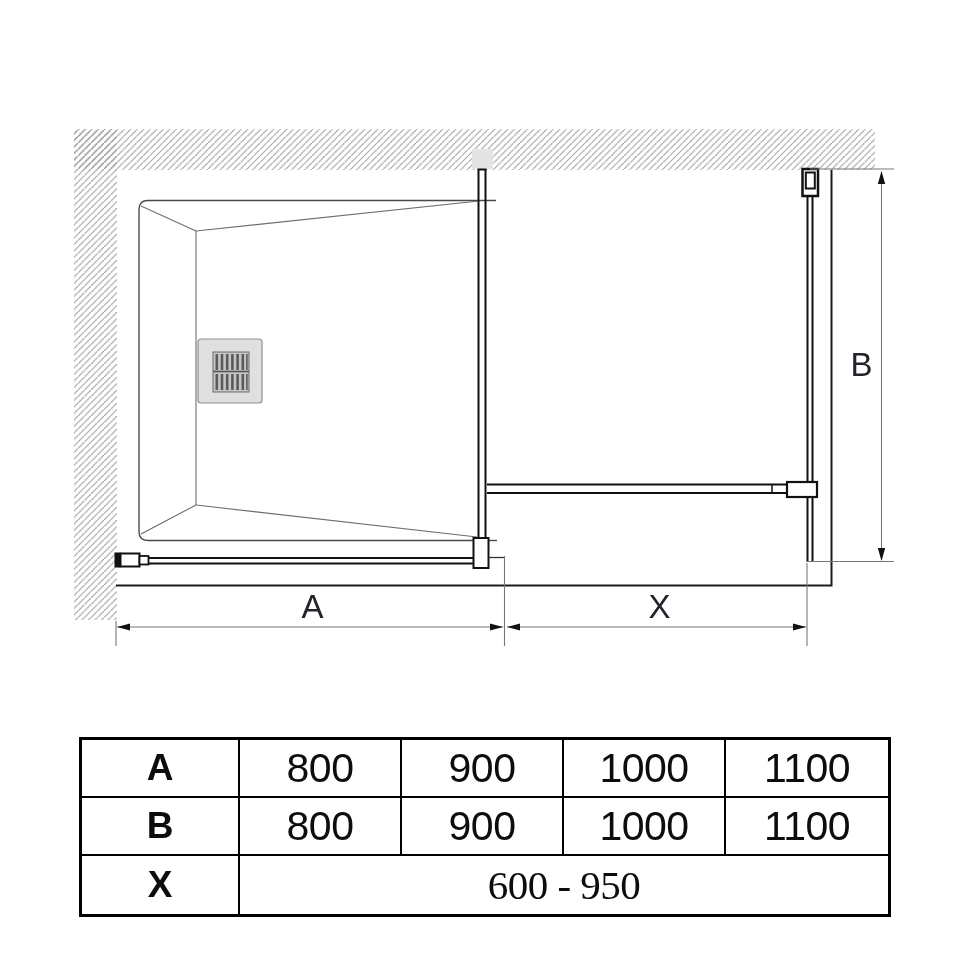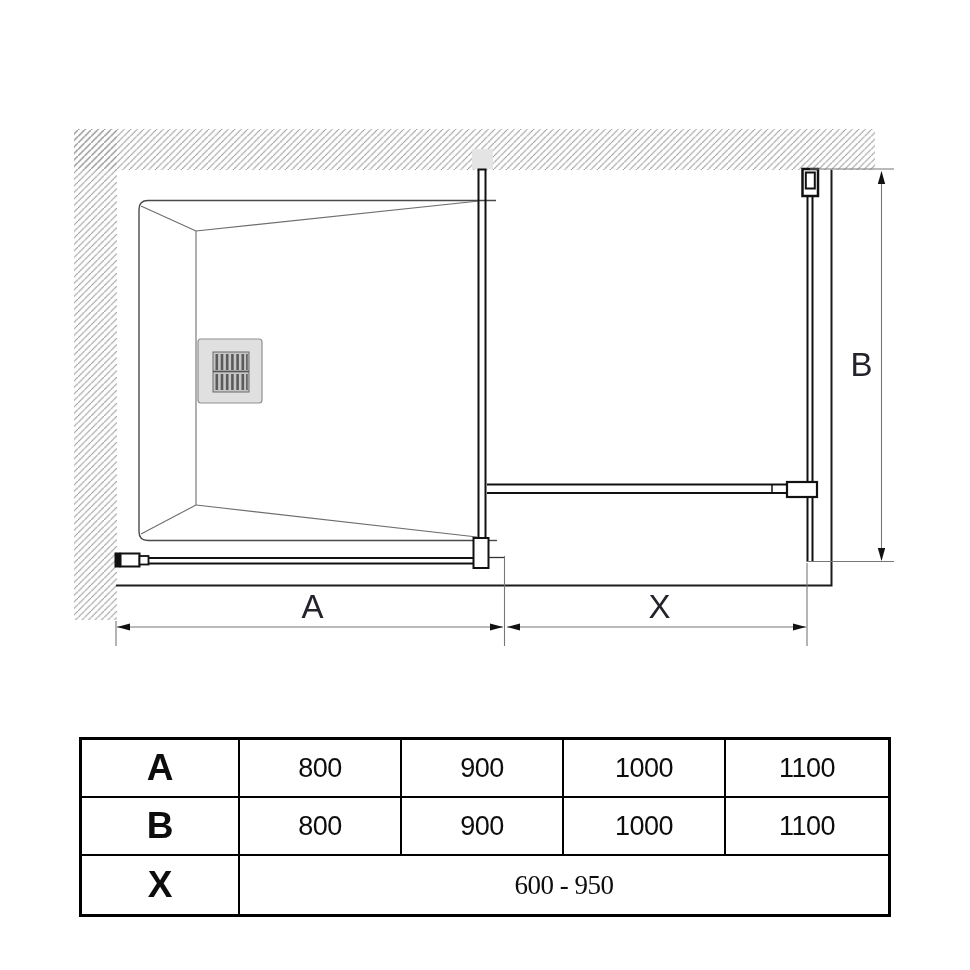--- a/index.html
+++ b/index.html
@@ -6,21 +6,21 @@
   body{width:970px;height:970px;position:relative;font-family:"Liberation Sans",sans-serif;overflow:hidden;}
   .drawing{position:absolute;left:0;top:0;}
   svg text{font-family:"Liberation Sans",sans-serif;}
   .dim-label{font-size:33px;fill:#23232b;letter-spacing:1px;}
   
   .dim-table{position:absolute;left:79px;top:737px;width:812px;height:180px;
     border:3px solid #000;box-sizing:border-box;background:#fff;
     display:grid;grid-template-columns:158px 1fr 1fr 1fr 1fr;grid-template-rows:1fr 1fr 1fr;}
   .cell{border-right:2px solid #000;border-bottom:2px solid #000;
     display:flex;align-items:center;justify-content:center;
-    font-size:27px;color:#0d0d0d;letter-spacing:-0.5px;}
+    font-size:41px;color:#0d0d0d;letter-spacing:-0.5px;}
   .cell.col-last{border-right:none;text-align:right;}
   .cell.row-last{border-bottom:none;}
   .cell.label{font-weight:bold;font-size:37px;letter-spacing:0;}
   .cell.span4{grid-column:2/6;font-family:Liberation Serif, serif;}
 </style>
 </head>
 <body>
 
 <svg class="drawing" width="970" height="970" viewBox="0 0 970 970">
   <defs>

